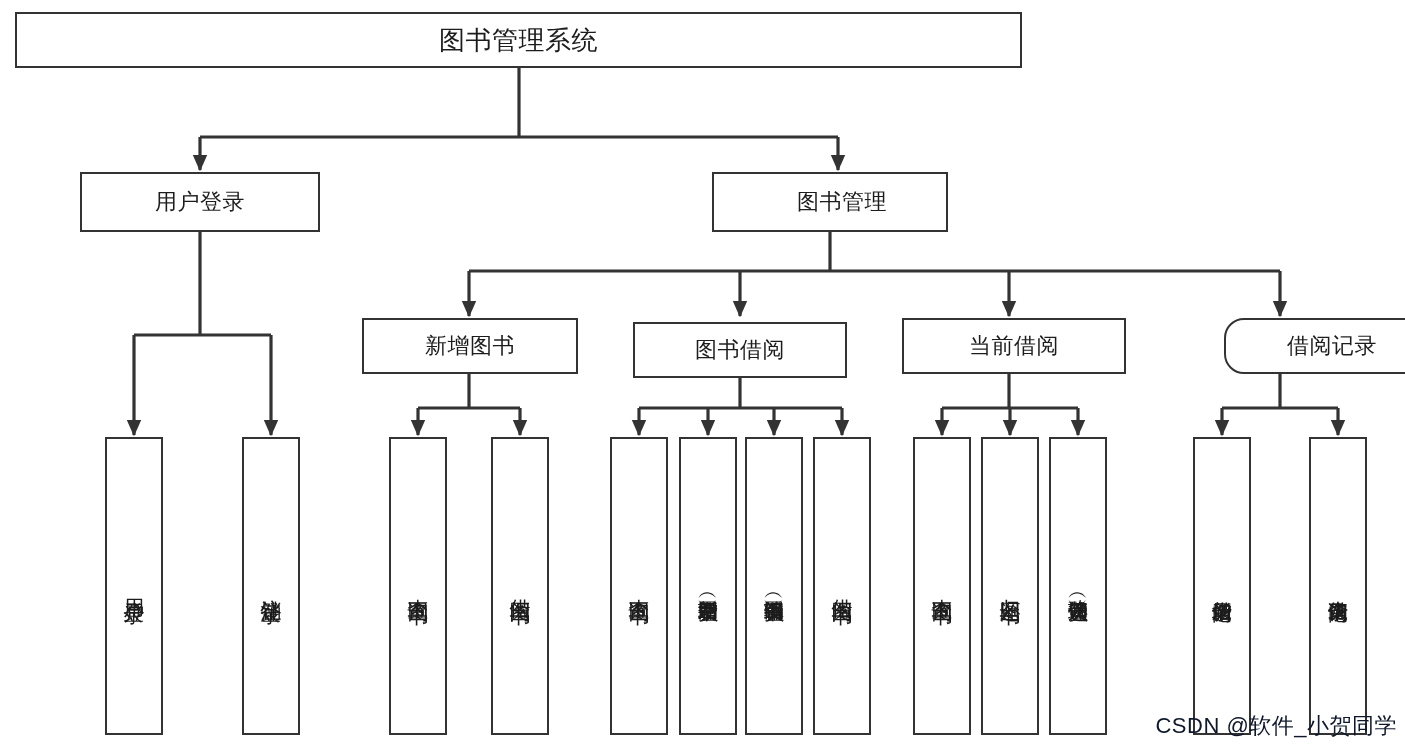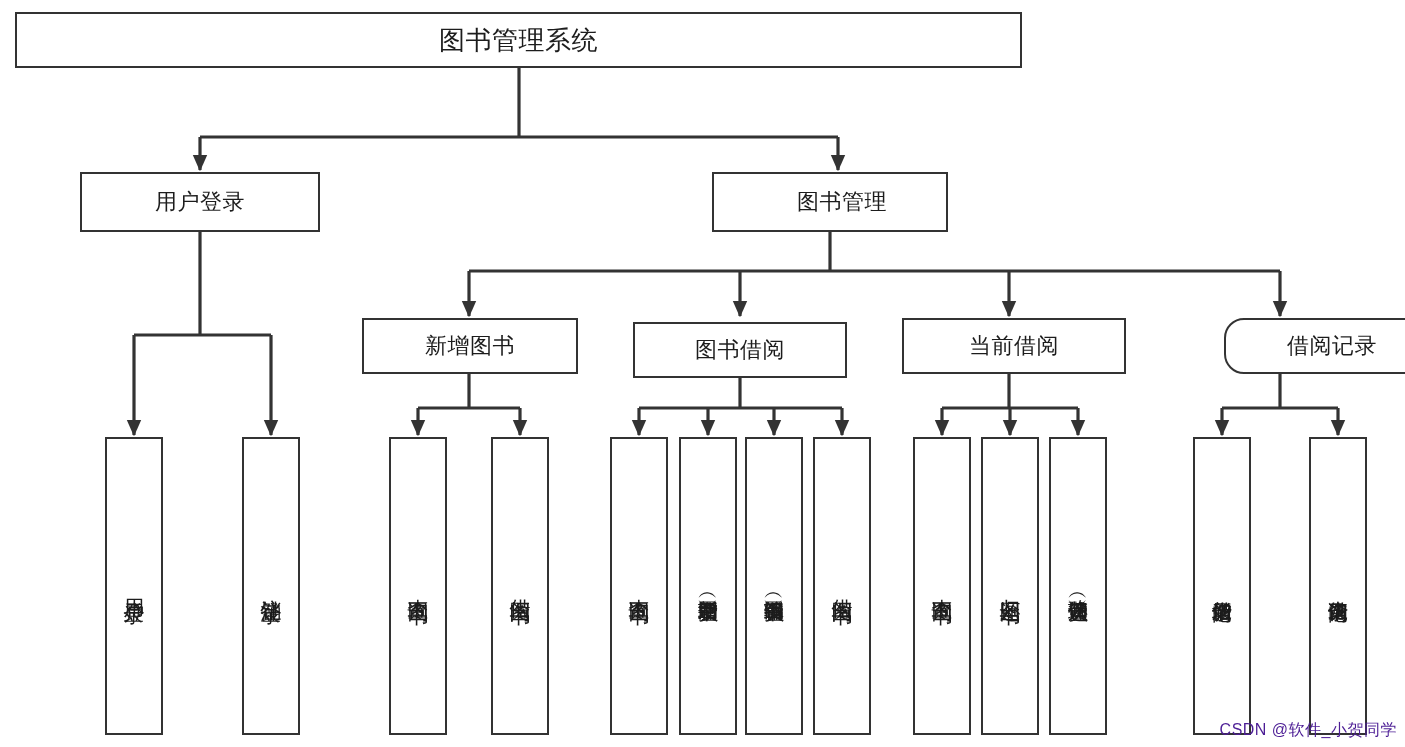--- a/index.html
+++ b/index.html
@@ -67,22 +67,22 @@
     max-height: 100%;
   }
   .node.vertical.tight .node-label {
     font-size: 20px;
     letter-spacing: 0.5px;
   }
   .watermark {
     position: absolute;
     right: 8px;
     bottom: 6px;
-    font-size: 16px;
-    color: #4c1d95;
+    font-size: 22px;
+    color: #0f172a;
     white-space: nowrap;
     letter-spacing: 0.5px;
     font-family: "Liberation Sans", "DejaVu Sans", sans-serif;
   }
 </style>
 </head>
 <body>
 
 <div id="diagram-root">
 

